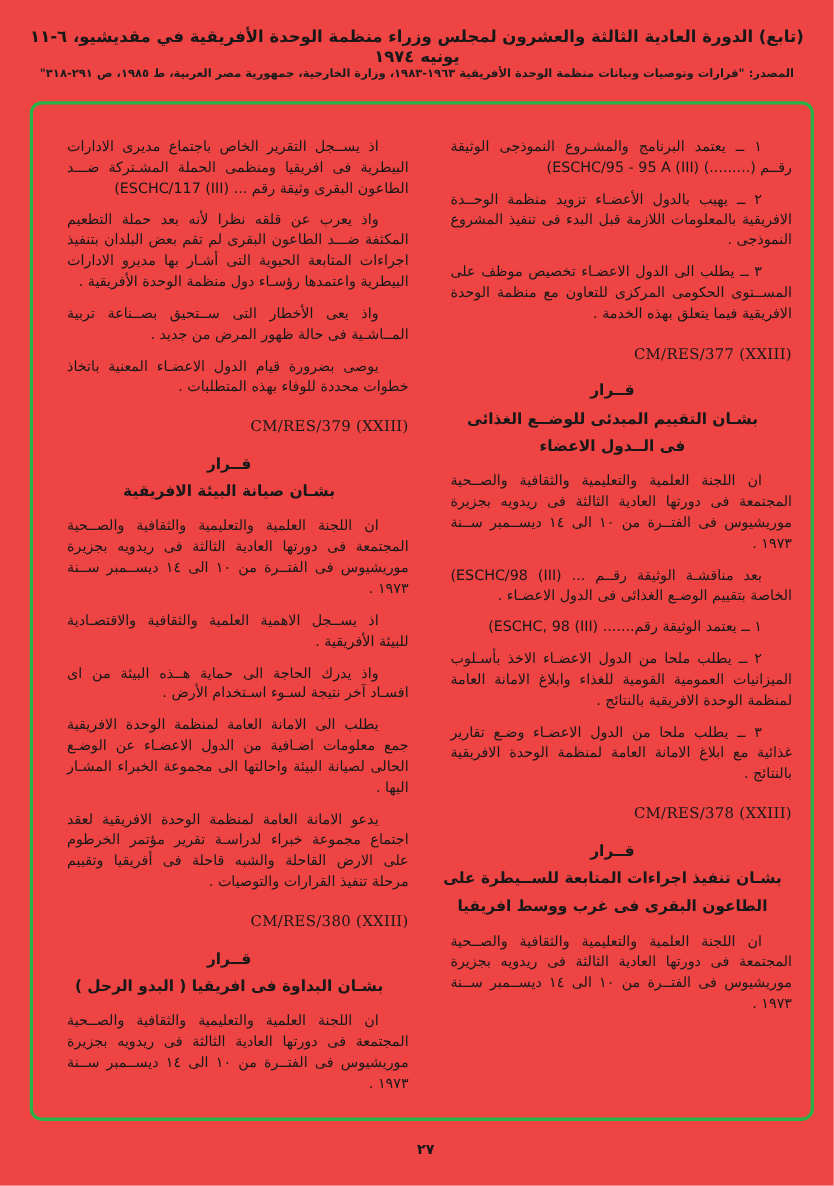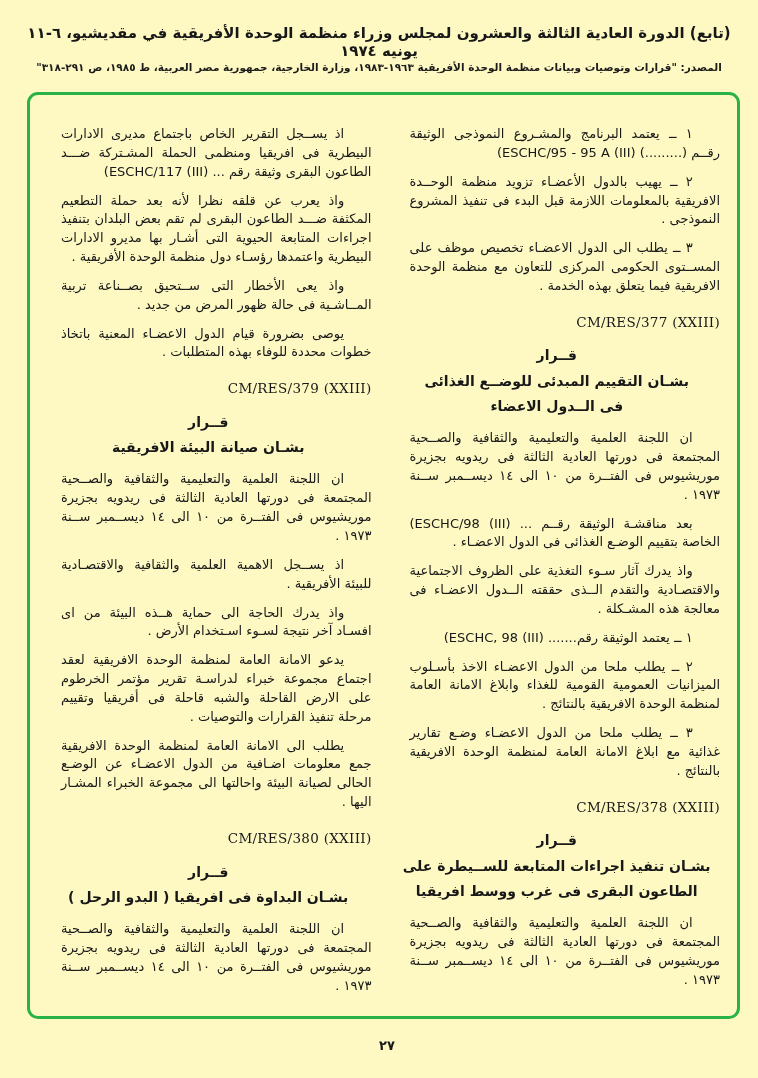--- a/index.html
+++ b/index.html
@@ -1,17 +1,17 @@
 <!DOCTYPE html>
 <html lang="ar"><head>
 <meta charset="utf-8">
 <style>
   html,body{margin:0;padding:0;background:#ffffff;}
   .page{
-    position:relative;width:758px;height:1078px;background:#fef9c3;
+    position:relative;width:758px;height:1078px;background:#ef4444;
     font-family:"DejaVu Sans",sans-serif;color:#181818;overflow:hidden;
   }
   .header-title{
     position:absolute;top:24px;left:10px;right:10px;
     direction:rtl;text-align:center;
     font-size:15px;font-weight:bold;letter-spacing:0;
   }
   .source-line{
     position:absolute;top:61px;left:10px;right:10px;
     direction:rtl;text-align:center;
@@ -59,21 +59,20 @@
         <div class="block numbered">٢ ــ يهيب بالدول الأعضـاء تزويد منظمة الوحــدة الافريقية بالمعلومات اللازمة قبل البدء فى تنفيذ المشروع النموذجى .</div>
         <div class="block numbered">٣ ــ يطلب الى الدول الاعضـاء تخصيص موظف على المســتوى الحكومى المركزى للتعاون مع منظمة الوحدة الافريقية فيما يتعلق بهذه الخدمة .</div>
         <div class="block ref">CM/RES/377 (XXIII)</div>
         <div class="block heading">
           <div class="heading-line">قــرار</div>
           <div class="heading-line">بشـان التقييم المبدئى للوضــع الغذائى</div>
           <div class="heading-line">فى الــدول الاعضاء</div>
         </div>
         <div class="block paragraph">ان اللجنة العلمية والتعليمية والثقافية والصــحية المجتمعة فى دورتها العادية الثالثة فى ريدويه بجزيرة موريشيوس فى الفتــرة من ١٠ الى ١٤ ديســمبر ســنة ١٩٧٣ .</div>
         <div class="block paragraph">بعد مناقشـة الوثيقة رقــم ... ⁦(ESCHC/98 (III)⁩ الخاصة بتقييم الوضـع الغذائى فى الدول الاعضـاء .</div>
-        <div class="block paragraph">واذ يدرك آثار سـوء التغذية على الظروف الاجتماعية والاقتصـادية والتقدم الــذى حققته الــدول الاعضـاء فى معالجة هذه المشـكلة .</div>
         <div class="block numbered">١ ــ يعتمد الوثيقة رقم....... ⁦(ESCHC, 98 (III)⁩</div>
         <div class="block numbered">٢ ــ يطلب ملحا من الدول الاعضـاء الاخذ بأسـلوب الميزانيات العمومية القومية للغذاء وابلاغ الامانة العامة لمنظمة الوحدة الافريقية بالنتائج .</div>
         <div class="block numbered">٣ ــ يطلب ملحا من الدول الاعضـاء وضـع تقارير غذائية مع ابلاغ الامانة العامة لمنظمة الوحدة الافريقية بالنتائج .</div>
         <div class="block ref">CM/RES/378 (XXIII)</div>
         <div class="block heading">
           <div class="heading-line">قــرار</div>
           <div class="heading-line">بشـان تنفيذ اجراءات المتابعة للســيطرة على</div>
           <div class="heading-line">الطاعون البقرى فى غرب ووسط افريقيا</div>
         </div>
         <div class="block paragraph">ان اللجنة العلمية والتعليمية والثقافية والصــحية المجتمعة فى دورتها العادية الثالثة فى ريدويه بجزيرة موريشيوس فى الفتــرة من ١٠ الى ١٤ ديســمبر ســنة ١٩٧٣ .</div>
@@ -84,22 +83,22 @@
         <div class="block paragraph">واذ يعى الأخطار التى ســتحيق بصــناعة تربية المــاشـية فى حالة ظهور المرض من جديد .</div>
         <div class="block paragraph">يوصى بضرورة قيام الدول الاعضـاء المعنية باتخاذ خطوات محددة للوفاء بهذه المتطلبات .</div>
         <div class="block ref">CM/RES/379 (XXIII)</div>
         <div class="block heading">
           <div class="heading-line">قــرار</div>
           <div class="heading-line">بشـان صيانة البيئة الافريقية</div>
         </div>
         <div class="block paragraph">ان اللجنة العلمية والتعليمية والثقافية والصــحية المجتمعة فى دورتها العادية الثالثة فى ريدويه بجزيرة موريشيوس فى الفتــرة من ١٠ الى ١٤ ديســمبر ســنة ١٩٧٣ .</div>
         <div class="block paragraph">اذ يســجل الاهمية العلمية والثقافية والاقتصـادية للبيئة الأفريقية .</div>
         <div class="block paragraph">واذ يدرك الحاجة الى حماية هــذه البيئة من اى افسـاد آخر نتيجة لسـوء اسـتخدام الأرض .</div>
+        <div class="block paragraph">يطلب الى الامانة العامة لمنظمة الوحدة الافريقية جمع معلومات اضـافية من الدول الاعضـاء عن الوضـع الحالى لصيانة البيئة واحالتها الى مجموعة الخبراء المشـار اليها .</div>
         <div class="block paragraph">يدعو الامانة العامة لمنظمة الوحدة الافريقية لعقد اجتماع مجموعة خبراء لدراسـة تقرير مؤتمر الخرطوم على الارض القاحلة والشبه قاحلة فى أفريقيا وتقييم مرحلة تنفيذ القرارات والتوصيات .</div>
-        <div class="block paragraph">يطلب الى الامانة العامة لمنظمة الوحدة الافريقية جمع معلومات اضـافية من الدول الاعضـاء عن الوضـع الحالى لصيانة البيئة واحالتها الى مجموعة الخبراء المشـار اليها .</div>
         <div class="block ref">CM/RES/380 (XXIII)</div>
         <div class="block heading">
           <div class="heading-line">قــرار</div>
           <div class="heading-line">بشـان البداوة فى افريقيا ( البدو الرحل )</div>
         </div>
         <div class="block paragraph">ان اللجنة العلمية والتعليمية والثقافية والصــحية المجتمعة فى دورتها العادية الثالثة فى ريدويه بجزيرة موريشيوس فى الفتــرة من ١٠ الى ١٤ ديســمبر ســنة ١٩٧٣ .</div>
       </div>
   </div>
 
   <div class="page-number">٢٧</div>

